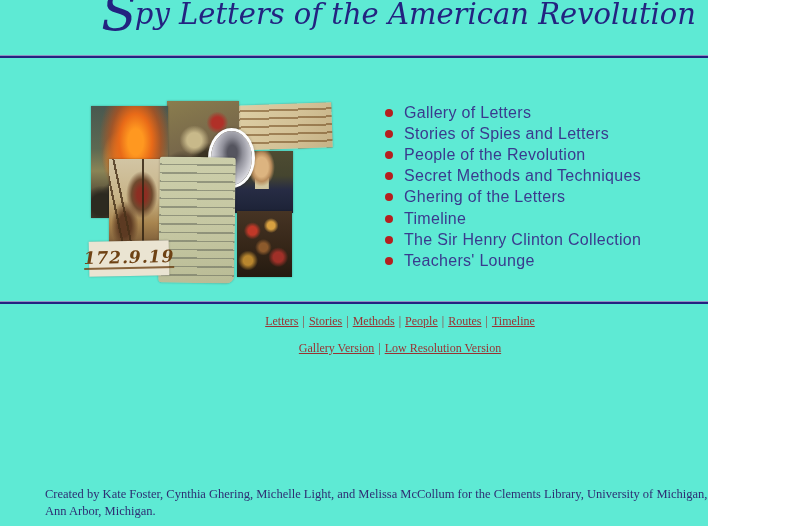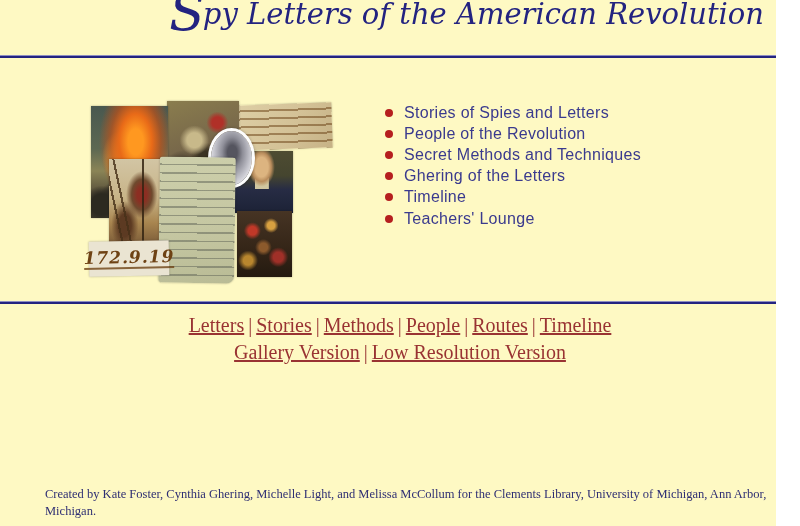--- a/index.html
+++ b/index.html
@@ -1,16 +1,16 @@
 <!DOCTYPE html>
 <html><head>
 <meta charset="utf-8">
 <style>
   html,body{margin:0;padding:0;background:#fff;}
-  #page{position:relative;width:776px;height:526px;background:#fef9c3;overflow:hidden;
+  #page{position:relative;width:708px;height:526px;background:#5eead4;overflow:hidden;
         font-family:"Liberation Sans",sans-serif;}
 
   
   #header{position:absolute;top:0;right:12px;text-align:right;}
   #site-title{color:#232380;font-family:"DejaVu Serif","Liberation Serif",serif;
               font-style:italic;font-size:29px;line-height:1;white-space:nowrap;}
   #site-title .bigS{font-size:52px;line-height:0;vertical-align:-6px;letter-spacing:-2px;}
   #site-subtitle{color:#cc4136;font-family:"Liberation Sans",sans-serif;
                  font-size:13.5px;margin-top:1px;letter-spacing:.2px;}
 
@@ -77,21 +77,21 @@
 
   
   #menu{position:absolute;left:385px;top:102px;list-style:none;margin:0;padding:0;}
   #menu li{display:flex;align-items:center;height:21.2px;cursor:pointer;}
   .bullet{width:8px;height:8px;border-radius:50%;background:#b51f1f;
           margin-right:11px;flex:0 0 auto;}
   .menu-label{color:#3a3a8e;font-size:16px;letter-spacing:.3px;white-space:nowrap;}
 
   
   #textnav{position:absolute;top:314px;left:0;width:800px;text-align:center;
-           font-family:"Liberation Serif",serif;font-size:20px;color:#993333;}
+           font-family:"Liberation Serif",serif;font-size:12px;color:#993333;}
   .nav-row{margin-bottom:10px;height:17px;}
   .nav-link{color:#993333;text-decoration:underline;cursor:pointer;}
   .nav-sep{color:#993333;padding:0 4px;}
 
   
   #footer{position:absolute;left:5px;top:486px;font-family:"Liberation Serif",serif;
           font-size:12.5px;color:#2e2e73;line-height:17px;margin-left:40px;}
 </style>
 </head>
 <body>
@@ -114,37 +114,45 @@
     <div class="piece" id="piece-letter"></div>
     <div class="piece" id="piece-crowd"></div>
     <div class="piece" id="piece-cipher">
       <span id="cipher-text">172.9.19</span>
     </div>
   </div>
 
   <ul id="menu">
     <li>
         <span class="bullet"></span>
+        <span class="menu-label">Gallery of Letters</span>
+      </li>
+    <li>
+        <span class="bullet"></span>
         <span class="menu-label">Stories of Spies and Letters</span>
       </li>
     <li>
         <span class="bullet"></span>
         <span class="menu-label">People of the Revolution</span>
       </li>
     <li>
         <span class="bullet"></span>
         <span class="menu-label">Secret Methods and Techniques</span>
       </li>
     <li>
         <span class="bullet"></span>
         <span class="menu-label">Ghering of the Letters</span>
       </li>
     <li>
         <span class="bullet"></span>
         <span class="menu-label">Timeline</span>
+      </li>
+    <li>
+        <span class="bullet"></span>
+        <span class="menu-label">The Sir Henry Clinton Collection</span>
       </li>
     <li>
         <span class="bullet"></span>
         <span class="menu-label">Teachers' Lounge</span>
       </li>
   </ul>
 
   <div class="rule" id="rule-mid"></div>
 
   <div id="textnav">

